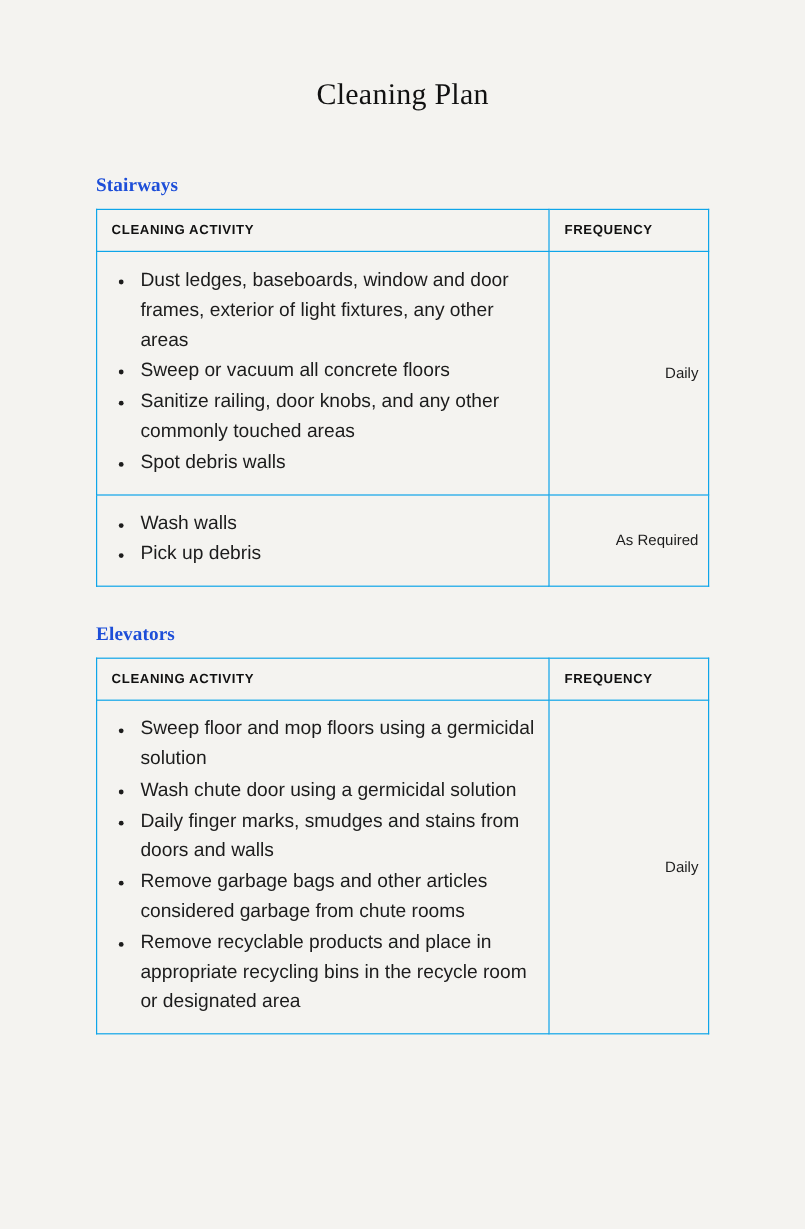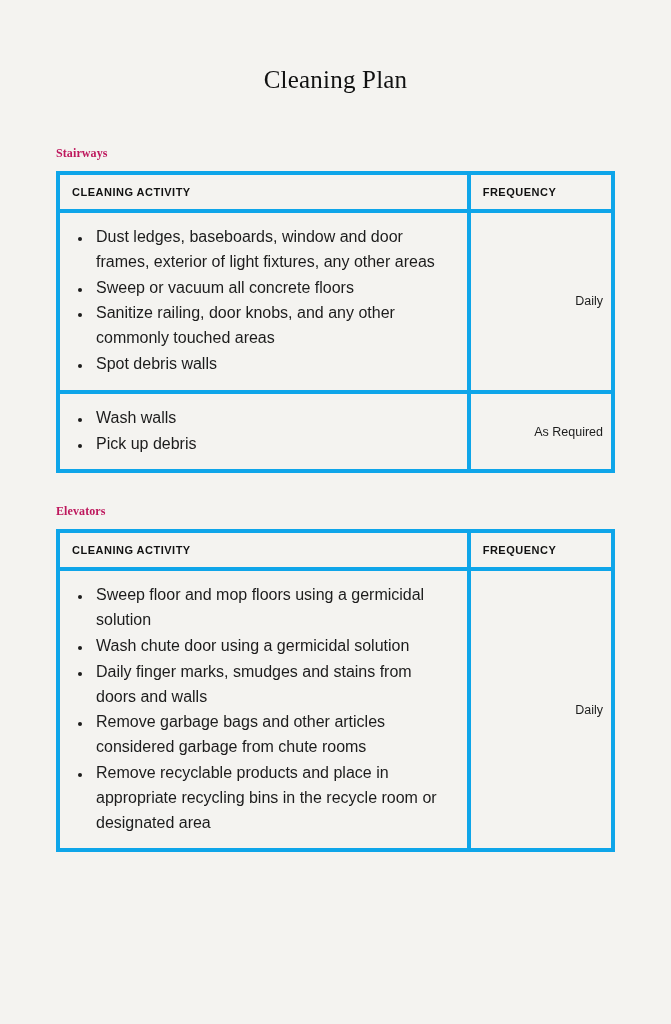--- a/index.html
+++ b/index.html
@@ -12,58 +12,58 @@
     background: #f4f3f0;
     font-family: "Liberation Sans", sans-serif;
     color: #1c1c1c;
     overflow: hidden;
   }
   .page {
     width: 671px;
     height: 1024px;
     position: relative;
     box-sizing: border-box;
-    padding: 0 56px;
+    padding: 0 80px;
   }
   .doc-title {
     text-align: center;
     font-family: "Liberation Serif", serif;
     font-size: 25px;
     font-weight: 400;
     letter-spacing: 0.2px;
     margin: 0;
     padding-top: 66px;
     color: #111;
   }
   .section {
     margin-top: 0;
   }
   .section-heading {
     font-family: "Liberation Serif", serif;
-    font-size: 12px;
+    font-size: 16px;
     font-weight: 700;
-    color: #be185d;
+    color: #1d4ed8;
     margin: 0 0 10px 0;
     letter-spacing: 0.1px;
   }
   #section-stairways {
     margin-top: 52px;
   }
   #section-elevators {
     margin-top: 31px;
   }
   table.plan-table {
     width: 100%;
     border-collapse: collapse;
     table-layout: fixed;
     background: transparent;
   }
   table.plan-table th,
   table.plan-table td {
-    border: 4px solid #0ea5e9;
+    border: 1px solid #0ea5e9;
     vertical-align: middle;
     box-sizing: border-box;
   }
   table.plan-table th {
     font-size: 11px;
     font-weight: 700;
     letter-spacing: 0.5px;
     text-align: left;
     padding: 11px 12px;
     color: #111;

